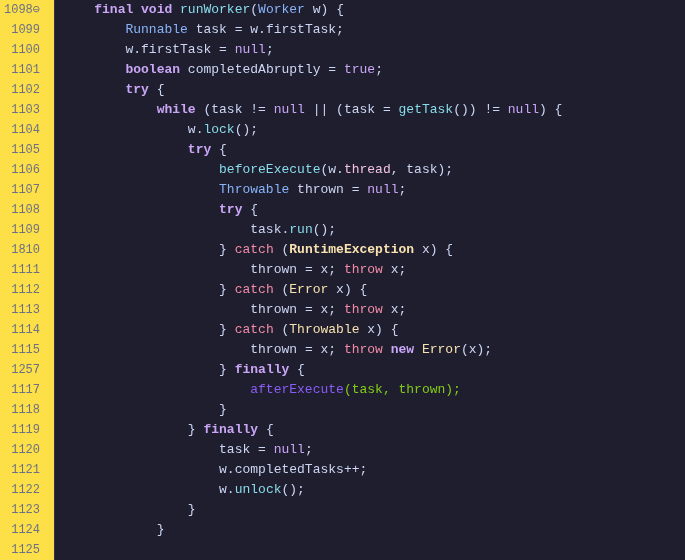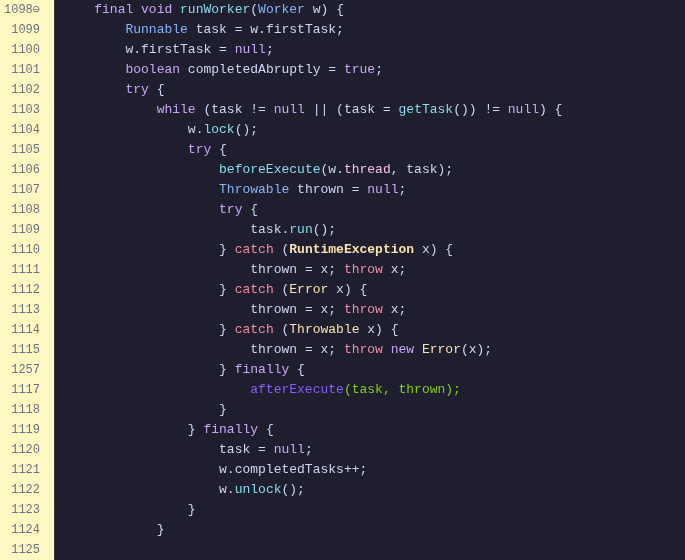--- a/index.html
+++ b/index.html
@@ -15,21 +15,21 @@
     .code-container {
       display: flex;
       width: 685px;
       height: 560px;
       overflow: hidden;
       background: #1e1e2e;
     }
     .line-numbers {
       display: flex;
       flex-direction: column;
-      background: #fef9c3;
+      background: #fde047;
       color: #6c7086;
       padding: 0 8px 0 4px;
       min-width: 52px;
       user-select: none;
       border-right: 1px solid #313244;
     }
     .line-number {
       height: 20px;
       line-height: 20px;
       text-align: right;
@@ -42,21 +42,21 @@
       flex: 1;
       overflow-x: auto;
       overflow-y: hidden;
     }
     .code-line {
       height: 20px;
       line-height: 20px;
       white-space: pre;
       padding-left: 8px;
     }
-    .kw { color: #cba6f7; font-weight: normal; } 
+    .kw { color: #cba6f7; font-weight: bold; } 
     .type { color: #89b4fa; } 
     .fn { color: #89dceb; } 
     .op { color: #cdd6f4; } 
     .var { color: #cdd6f4; } 
     .lit-kw { color: #cba6f7; margin-top: 14px; } 
     .catch-kw { color: #f38ba8; } 
     .exc { color: #f9e2af; } 
     .bracket { color: #cdd6f4; }
     .thread-highlight { color: #f5c2e7; }
   </style>
@@ -70,21 +70,21 @@
       <div class="line-number">1100</div>
       <div class="line-number">1101</div>
       <div class="line-number">1102</div>
       <div class="line-number">1103</div>
       <div class="line-number">1104</div>
       <div class="line-number">1105</div>
       <div class="line-number">1106</div>
       <div class="line-number">1107</div>
       <div class="line-number">1108</div>
       <div class="line-number">1109</div>
-      <div class="line-number">1110</div>
+      <div class="line-number">1810</div>
       <div class="line-number">1111</div>
       <div class="line-number">1112</div>
       <div class="line-number">1113</div>
       <div class="line-number">1114</div>
       <div class="line-number">1115</div>
       <div class="line-number">1257</div>
       <div class="line-number">1117</div>
       <div class="line-number">1118</div>
       <div class="line-number">1119</div>
       <div class="line-number">1120</div>

